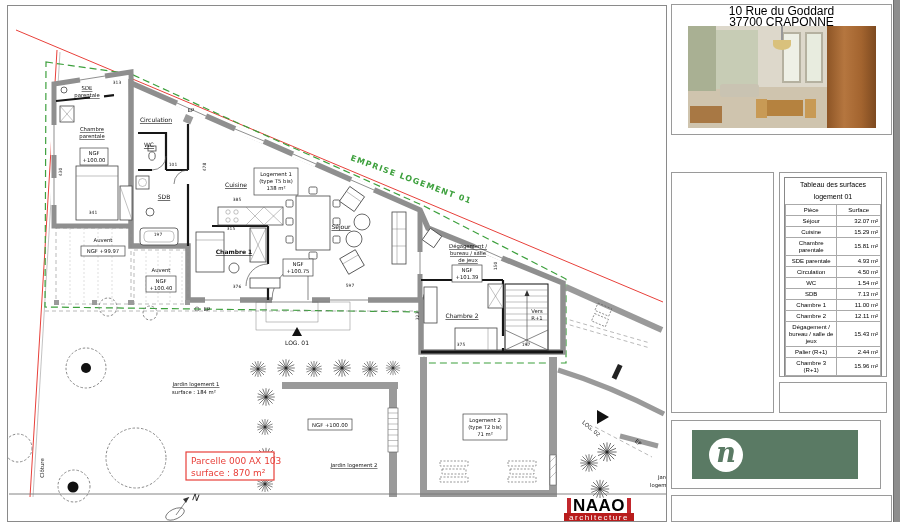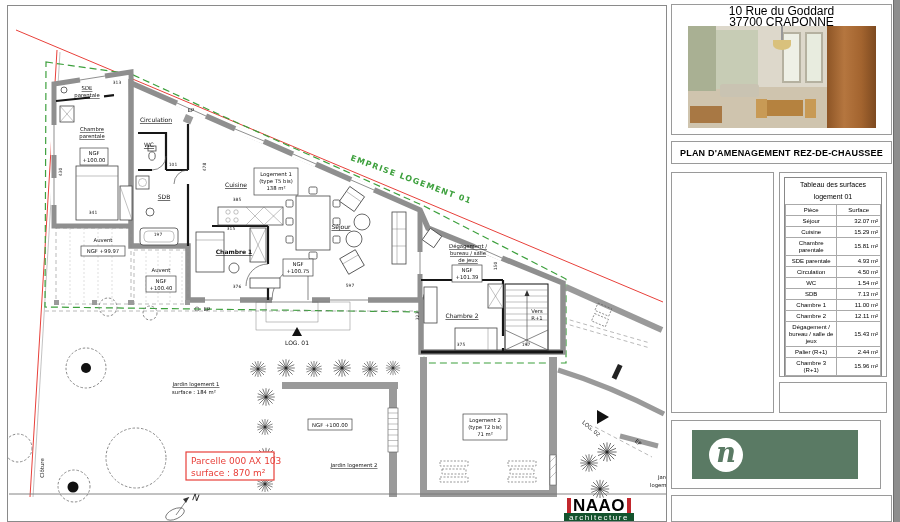--- a/index.html
+++ b/index.html
@@ -60,21 +60,21 @@
 
   .nestia-box{position:absolute;left:20px;top:9px;width:166px;height:49px;background:var(--nestia);display:flex;align-items:center;}
   .nestia-circle{width:34px;height:34px;border-radius:50%;background:#fff;margin-left:17px;display:flex;align-items:center;justify-content:center;flex:none;}
   .nestia-n{font-family:"DejaVu Serif",serif;font-style:italic;font-weight:bold;font-size:27px;color:var(--nestia);line-height:1;margin-top:-4px;}
   .nestia-letters{color:#fff;font-size:19px;letter-spacing:9px;margin-left:13px;font-weight:400;}
 
   #naao{position:absolute;left:531px;top:497px;width:134px;height:25px;overflow:hidden;display:flex;flex-direction:column;align-items:center;background:#fff;}
   .naao-row{display:flex;align-items:center;justify-content:center;gap:2px;}
   .naao-bar{width:4px;height:15px;background:var(--naao);}
   .naao-text{font-size:17px;font-weight:800;letter-spacing:0.5px;line-height:15px;color:#000;}
-  .naao-sub{background:#14532d;color:#fff;font-size:8px;letter-spacing:1.5px;text-align:center;padding:0 5px;line-height:10px;}
+  .naao-sub{background:#b91c1c;color:#fff;font-size:8px;letter-spacing:1.5px;text-align:center;padding:0 5px;line-height:10px;}
 </style>
 </head>
 <body>
 
 <div id="page">
 
   <div id="plan-panel" class="panel">
     <svg id="plan-svg" width="658" height="515" viewBox="8 6 658 515">
 
       <g>
@@ -439,23 +439,20 @@
       <div style="left:17%;bottom:30%;width:21%;height:13%;background:#c9c3b2;border-radius:3px;"></div>
       <div style="left:1%;bottom:5%;width:17%;height:17%;background:#a87844;"></div>
       <div style="left:40%;bottom:12%;width:21%;height:15%;background:#b5823f;"></div>
       <div style="left:36%;bottom:10%;width:6%;height:18%;background:#c89a55;"></div>
       <div style="left:62%;bottom:10%;width:6%;height:18%;background:#c89a55;"></div>
       <div style="left:49.5%;top:0;width:1%;height:16%;background:#999;"></div>
       <div style="left:45%;top:14%;width:10%;height:10%;background:#d9c17c;border-radius:0 0 50% 50%;"></div>
     </div>
   </div>
 
-  <div id="title-panel" class="panel">
-    <div>PLAN D'AMENAGEMENT REZ-DE-CHAUSSEE</div>
-  </div>
 
   <div id="leftcol-panel" class="panel"></div>
 
   <div id="table-panel" class="panel">
     <div class="tbl-wrap">
       <div class="tbl-title">Tableau des surfaces</div>
       <div class="tbl-title last">logement 01</div>
       <table class="surf">
         <thead>
           <tr>

